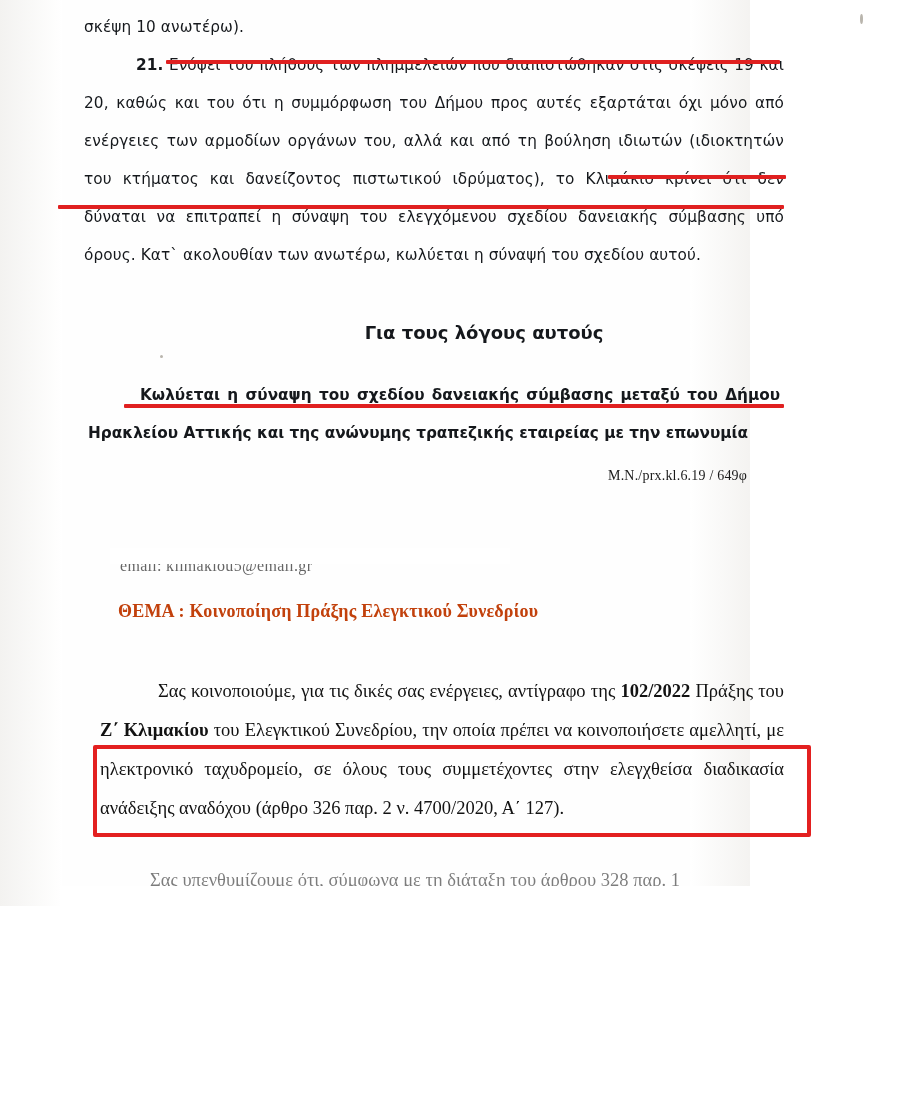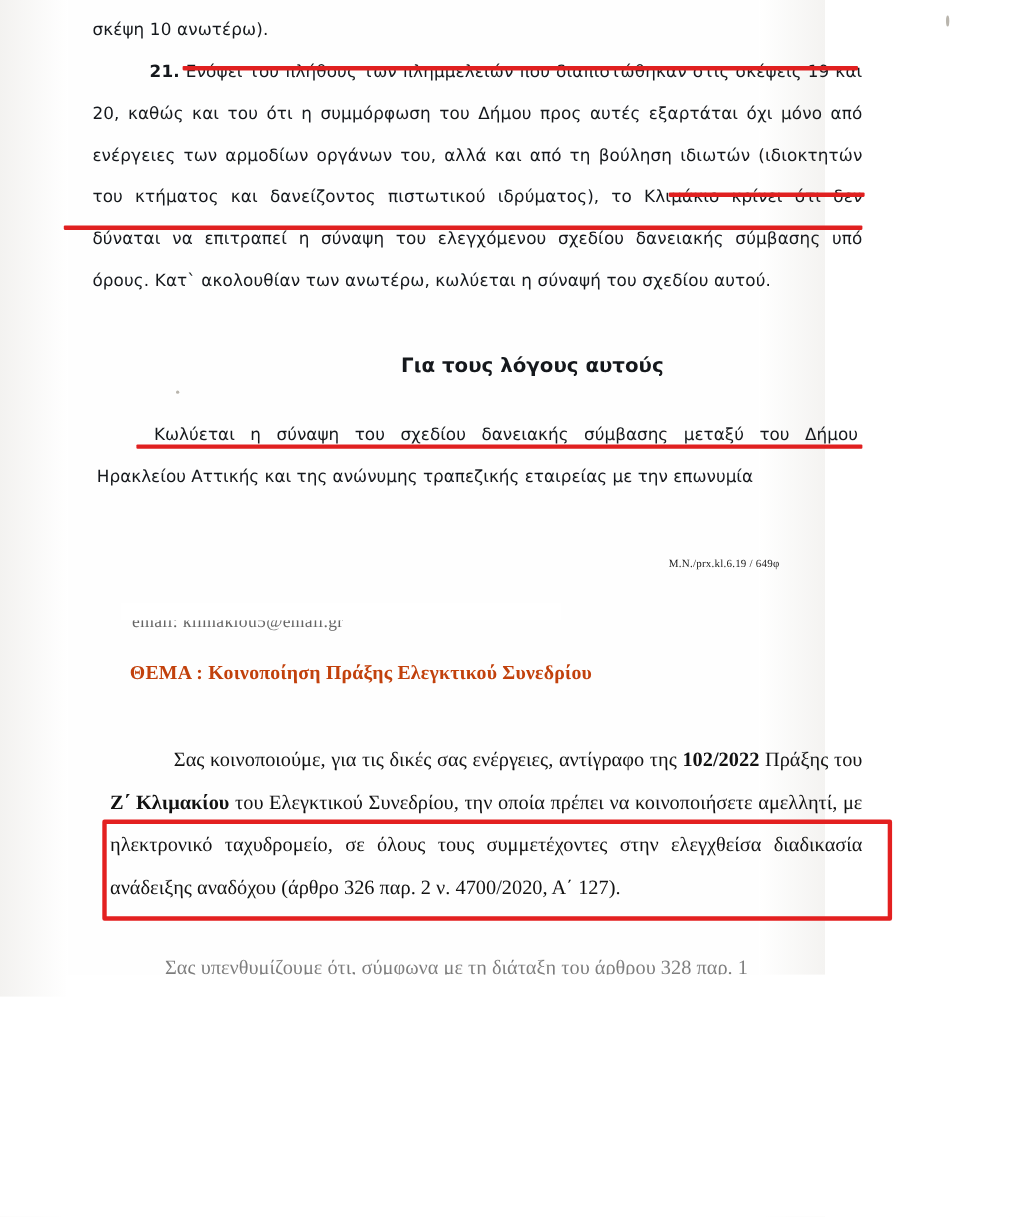--- a/index.html
+++ b/index.html
@@ -81,28 +81,28 @@
     position: absolute;
     left: 84px;
     top: 372px;
     width: 700px;
     font-family: "DejaVu Sans", sans-serif;
     font-size: 15.3px;
     line-height: 38px;
     color: #15181c;
     text-align: justify;
   }
-  .doc-top2 p { margin: 4px; }
+  .doc-top2 p { margin: 4px; font-weight: bold; }
 
   .ref-code {
     position: absolute;
     left: 608px;
-    top: 507px;
-    font-family: "Liberation Serif", serif;
-    font-size: 10px;
+    top: 468px;
+    font-family: "Liberation Serif", serif;
+    font-size: 14px;
     color: #1a1a1a;
     letter-spacing: 0.2px;
     text-align: right;
   }
 
   
   .email-line {
     position: absolute;
     left: 120px;
     top: 557px;

